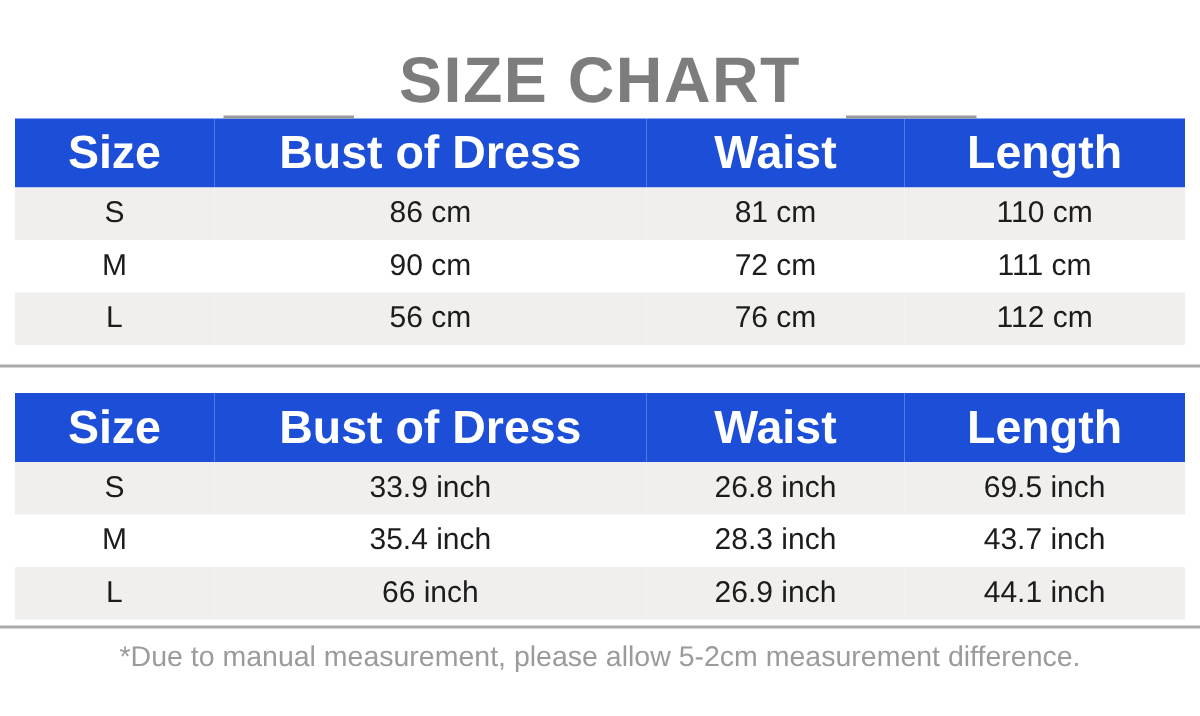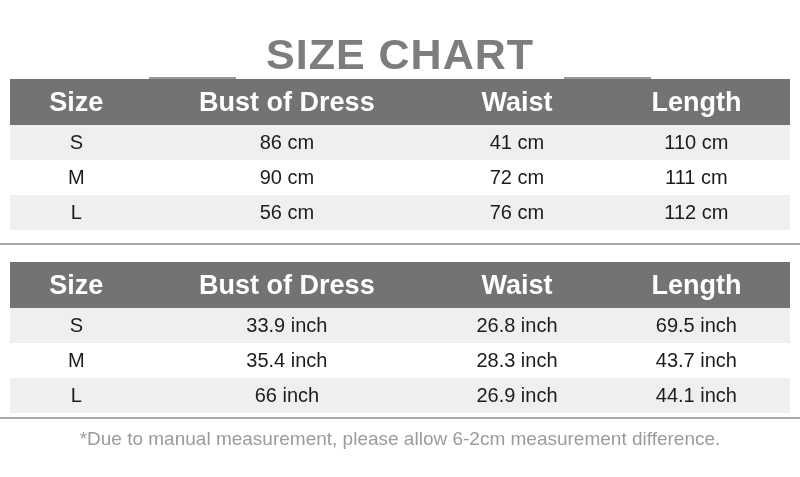--- a/index.html
+++ b/index.html
@@ -35,23 +35,23 @@
     width: 780px;
     margin: 0 auto;
     border-collapse: collapse;
     table-layout: fixed;
   }
   table.size-table col.c-size   { width: 17%; }
   table.size-table col.c-bust   { width: 37%; }
   table.size-table col.c-waist  { width: 22%; }
   table.size-table col.c-length { width: 24%; }
   table.size-table th {
-    background: #737373;
+    background: #1d4ed8;
     color: #ffffff;
-    font-size: 27px;
+    font-size: 31px;
     font-weight: bold;
     height: 46px;
     text-align: center;
     vertical-align: middle;
     white-space: nowrap;
   }
   table.size-table td {
     height: 35px;
     font-size: 20px;
     color: #1c1c1c;
@@ -97,21 +97,21 @@
       <th>Size</th>
       <th>Bust of Dress</th>
       <th>Waist</th>
       <th>Length</th>
     </tr>
   </thead>
   <tbody>
     <tr class="alt">
       <td>S</td>
       <td>86 cm</td>
-      <td>41 cm</td>
+      <td>81 cm</td>
       <td>110 cm</td>
     </tr>
     <tr>
       <td>M</td>
       <td>90 cm</td>
       <td>72 cm</td>
       <td>111 cm</td>
     </tr>
     <tr class="alt">
       <td>L</td>
@@ -156,13 +156,13 @@
       <td>L</td>
       <td>66 inch</td>
       <td>26.9 inch</td>
       <td>44.1 inch</td>
     </tr>
   </tbody>
 </table>
 
 <div class="divider divider-2"></div>
 
-<div class="footnote">*Due to manual measurement, please allow 6-2cm measurement difference.</div>
+<div class="footnote">*Due to manual measurement, please allow 5-2cm measurement difference.</div>
 
 </body></html>

